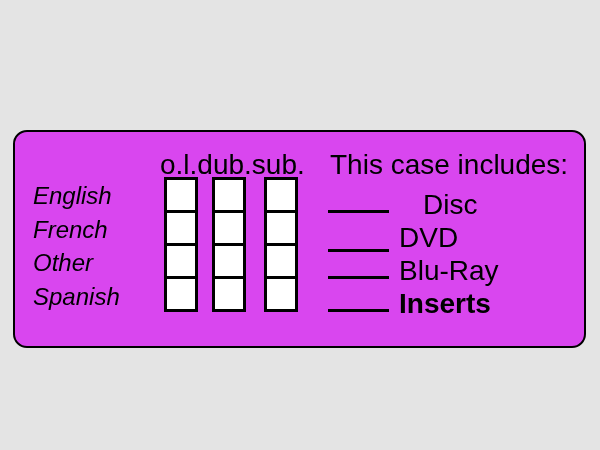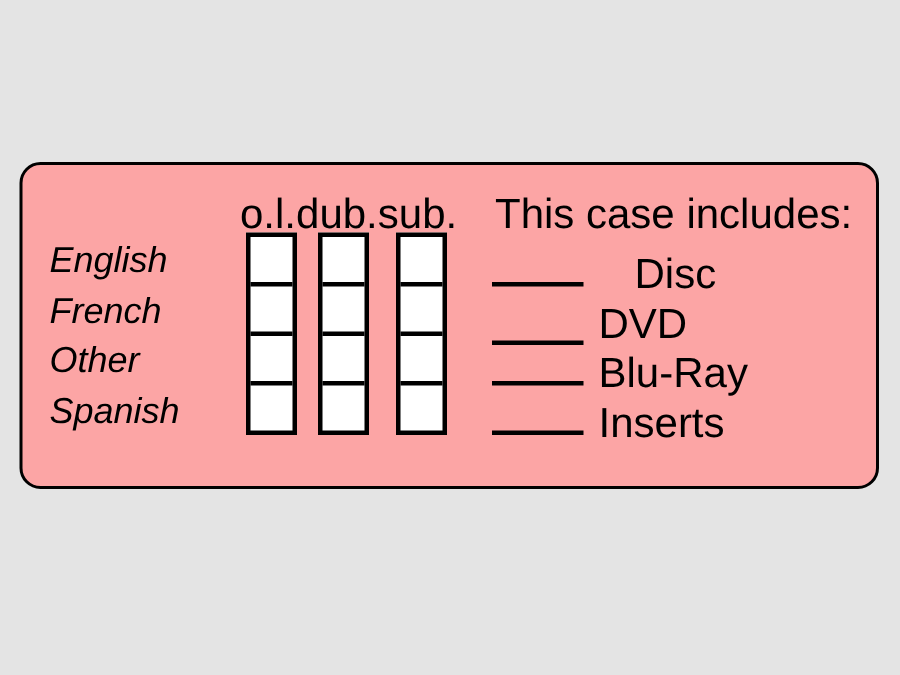--- a/index.html
+++ b/index.html
@@ -13,25 +13,25 @@
     color: #000;
   }
   .page {
     position: relative;
     width: 600px;
     height: 450px;
   }
   .card {
     position: absolute;
     left: 13px;
-    top: 108px;
+    top: 130px;
     width: 573px;
     height: 218px;
     box-sizing: border-box;
-    background: #fca5a5;
+    background: #d946ef;
     border: 2px solid #000;
     border-radius: 14px;
   }
   
   .col-headers {
     position: absolute;
     left: 145px;
     top: 19px;
     font-size: 28px;
     line-height: 1;
@@ -87,21 +87,21 @@
   .inc-row {
     position: absolute;
     left: 313px;
     display: flex;
     align-items: flex-start;
     white-space: nowrap;
   }
   .inc-row.r0 { top: 59px; gap: 24px; }
   .inc-row.r1 { top: 92px; align-items: flex-end; }
   .inc-row.r2 { top: 125px; }
-  .inc-row.r3 { top: 158px; }
+  .inc-row.r3 { top: 158px; font-weight: bold; }
   .inc-line {
     display: inline-block;
     width: 61px;
     height: 19px;
     border-bottom: 3px solid #000;
     margin-right: 10px;
   }
   .inc-label {
     font-size: 28px;
     line-height: 1;

